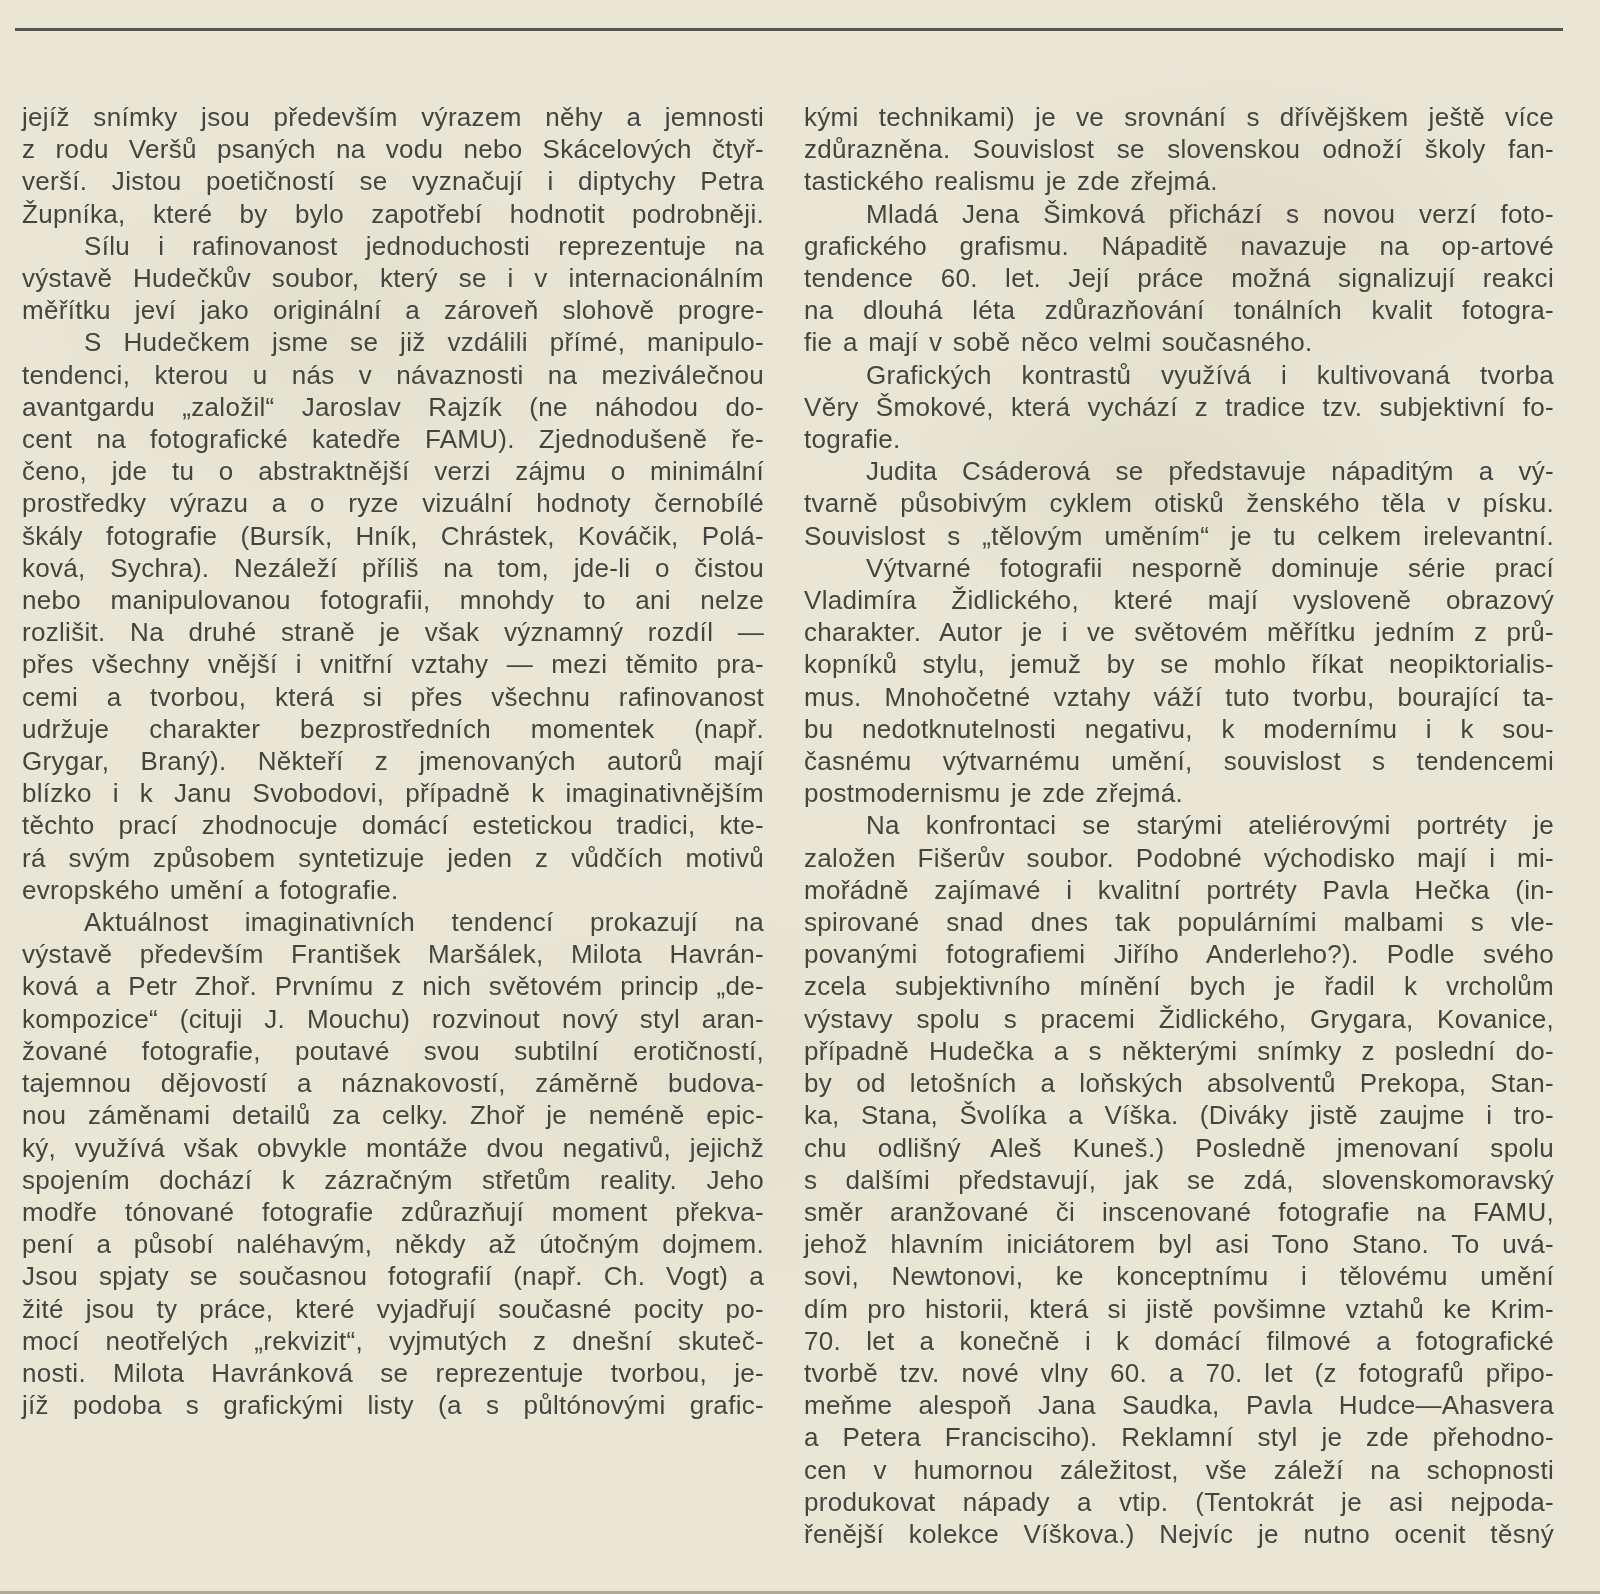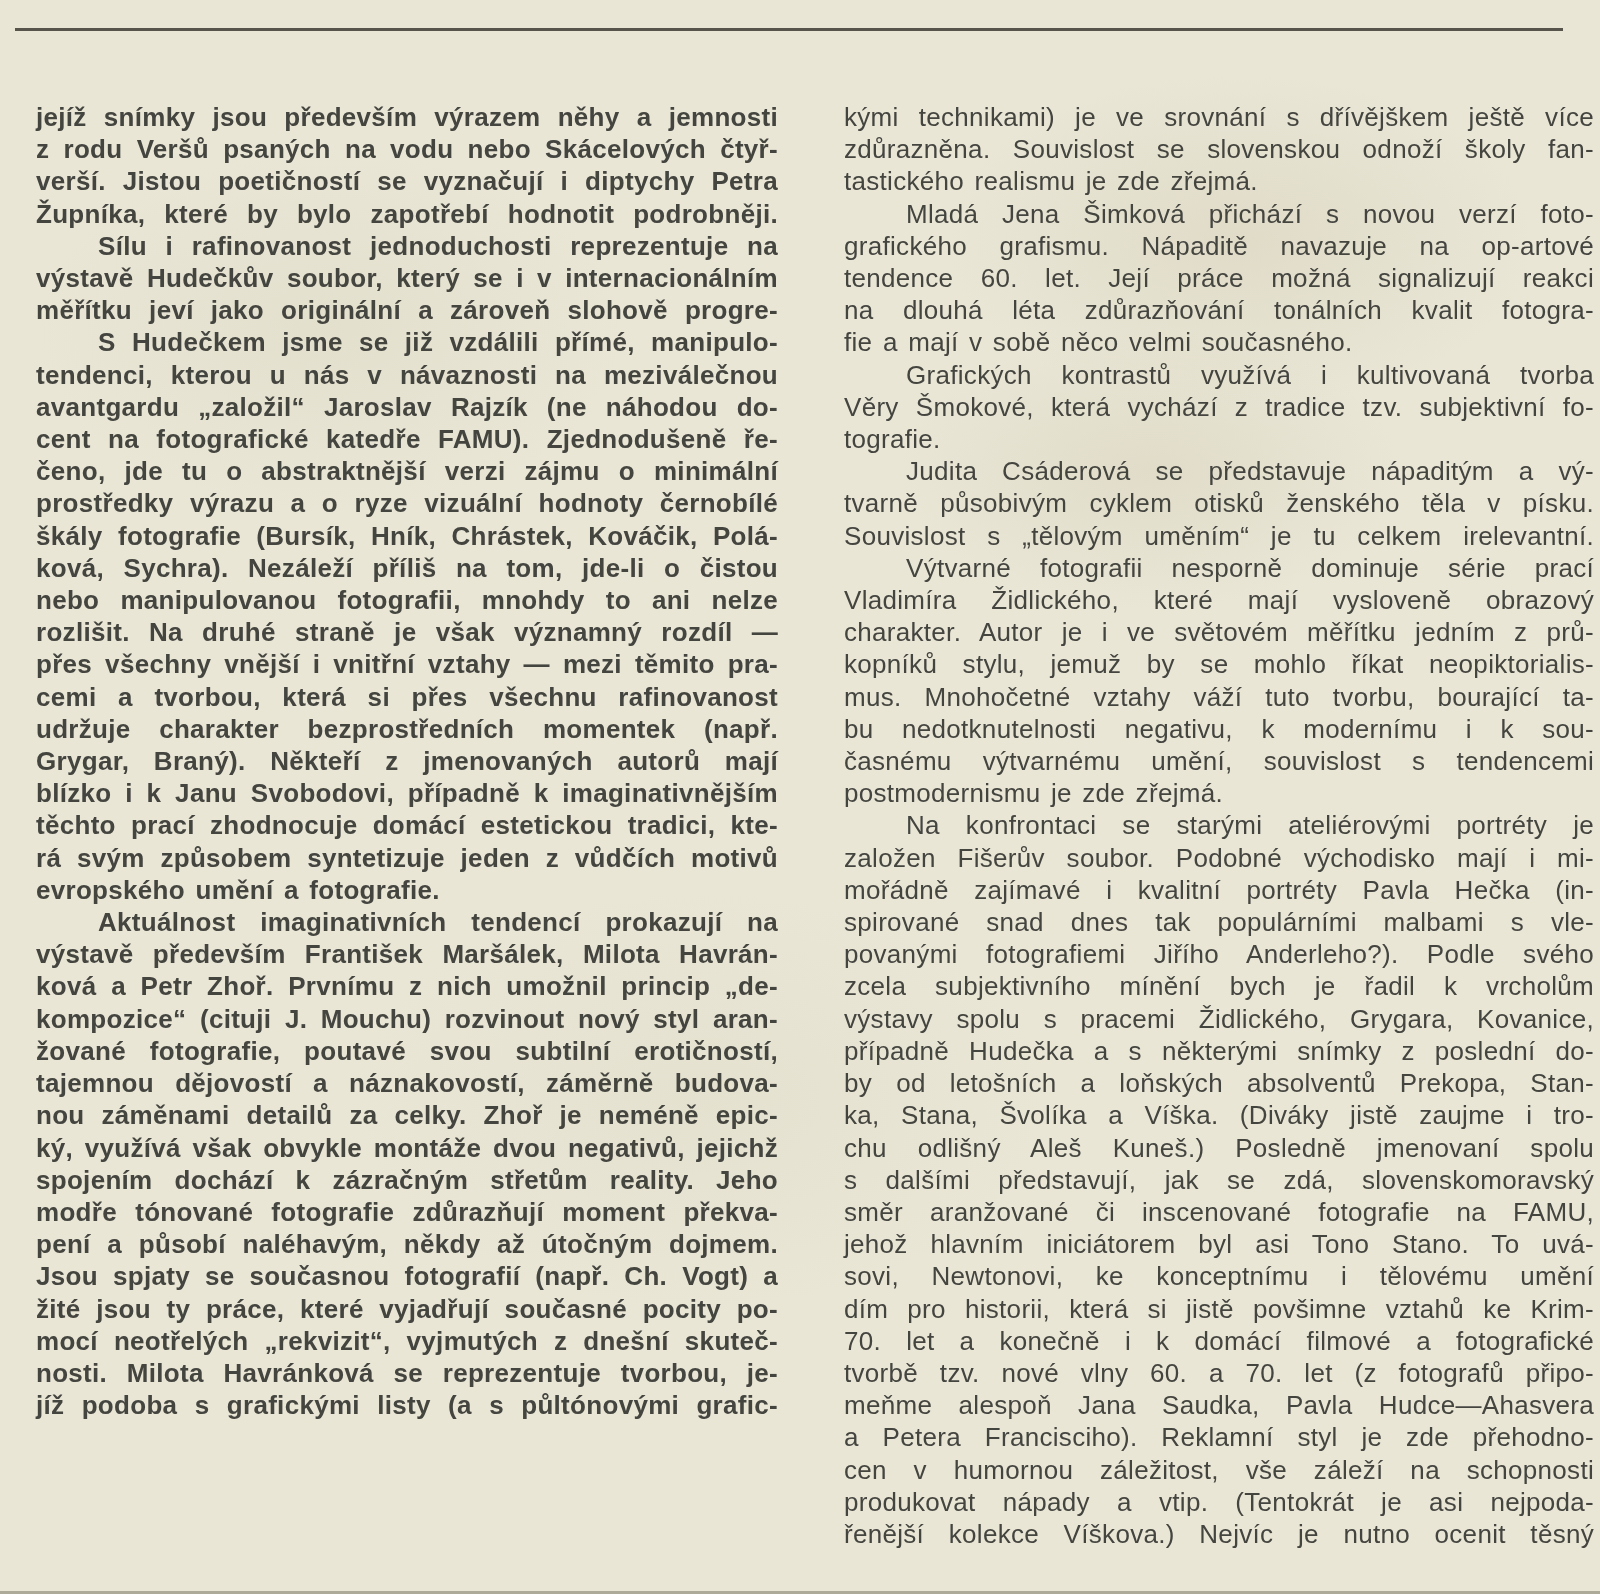--- a/index.html
+++ b/index.html
@@ -37,22 +37,22 @@
   }
   .col {
     position: absolute;
     top: 101px;
     font-size: 26px;
     line-height: 32.2px;
     color: #454540;
     letter-spacing: 0.3px;
     word-spacing: 3px;
   }
-  .col-left  { left: 36px;  width: 742px; font-weight: bold; }
-  .col-right { left: 804px; width: 750px; margin-left: 40px; }
+  .col-left  { left: 22px;  width: 742px; }
+  .col-right { left: 804px; width: 750px; }
   .line {
     text-align: justify;
     text-align-last: justify;
   }
   .line.end {
     text-align-last: left;
   }
   .line.indent {
     text-indent: 62px;
   }
@@ -83,21 +83,21 @@
     <div class="line">přes všechny vnější i vnitřní vztahy — mezi těmito pra-</div>
     <div class="line">cemi a tvorbou, která si přes všechnu rafinovanost</div>
     <div class="line">udržuje charakter bezprostředních momentek (např.</div>
     <div class="line">Grygar, Braný). Někteří z jmenovaných autorů mají</div>
     <div class="line">blízko i k Janu Svobodovi, případně k imaginativnějším</div>
     <div class="line">těchto prací zhodnocuje domácí estetickou tradici, kte-</div>
     <div class="line">rá svým způsobem syntetizuje jeden z vůdčích motivů</div>
     <div class="line end">evropského umění a fotografie.</div>
     <div class="line indent">Aktuálnost imaginativních tendencí prokazují na</div>
     <div class="line">výstavě především František Maršálek, Milota Havrán-</div>
-    <div class="line">ková a Petr Zhoř. Prvnímu z nich umožnil princip „de-</div>
+    <div class="line">ková a Petr Zhoř. Prvnímu z nich světovém princip „de-</div>
     <div class="line">kompozice“ (cituji J. Mouchu) rozvinout nový styl aran-</div>
     <div class="line">žované fotografie, poutavé svou subtilní erotičností,</div>
     <div class="line">tajemnou dějovostí a náznakovostí, záměrně budova-</div>
     <div class="line">nou záměnami detailů za celky. Zhoř je neméně epic-</div>
     <div class="line">ký, využívá však obvykle montáže dvou negativů, jejichž</div>
     <div class="line">spojením dochází k zázračným střetům reality. Jeho</div>
     <div class="line">modře tónované fotografie zdůrazňují moment překva-</div>
     <div class="line">pení a působí naléhavým, někdy až útočným dojmem.</div>
     <div class="line">Jsou spjaty se současnou fotografií (např. Ch. Vogt) a</div>
     <div class="line">žité jsou ty práce, které vyjadřují současné pocity po-</div>

